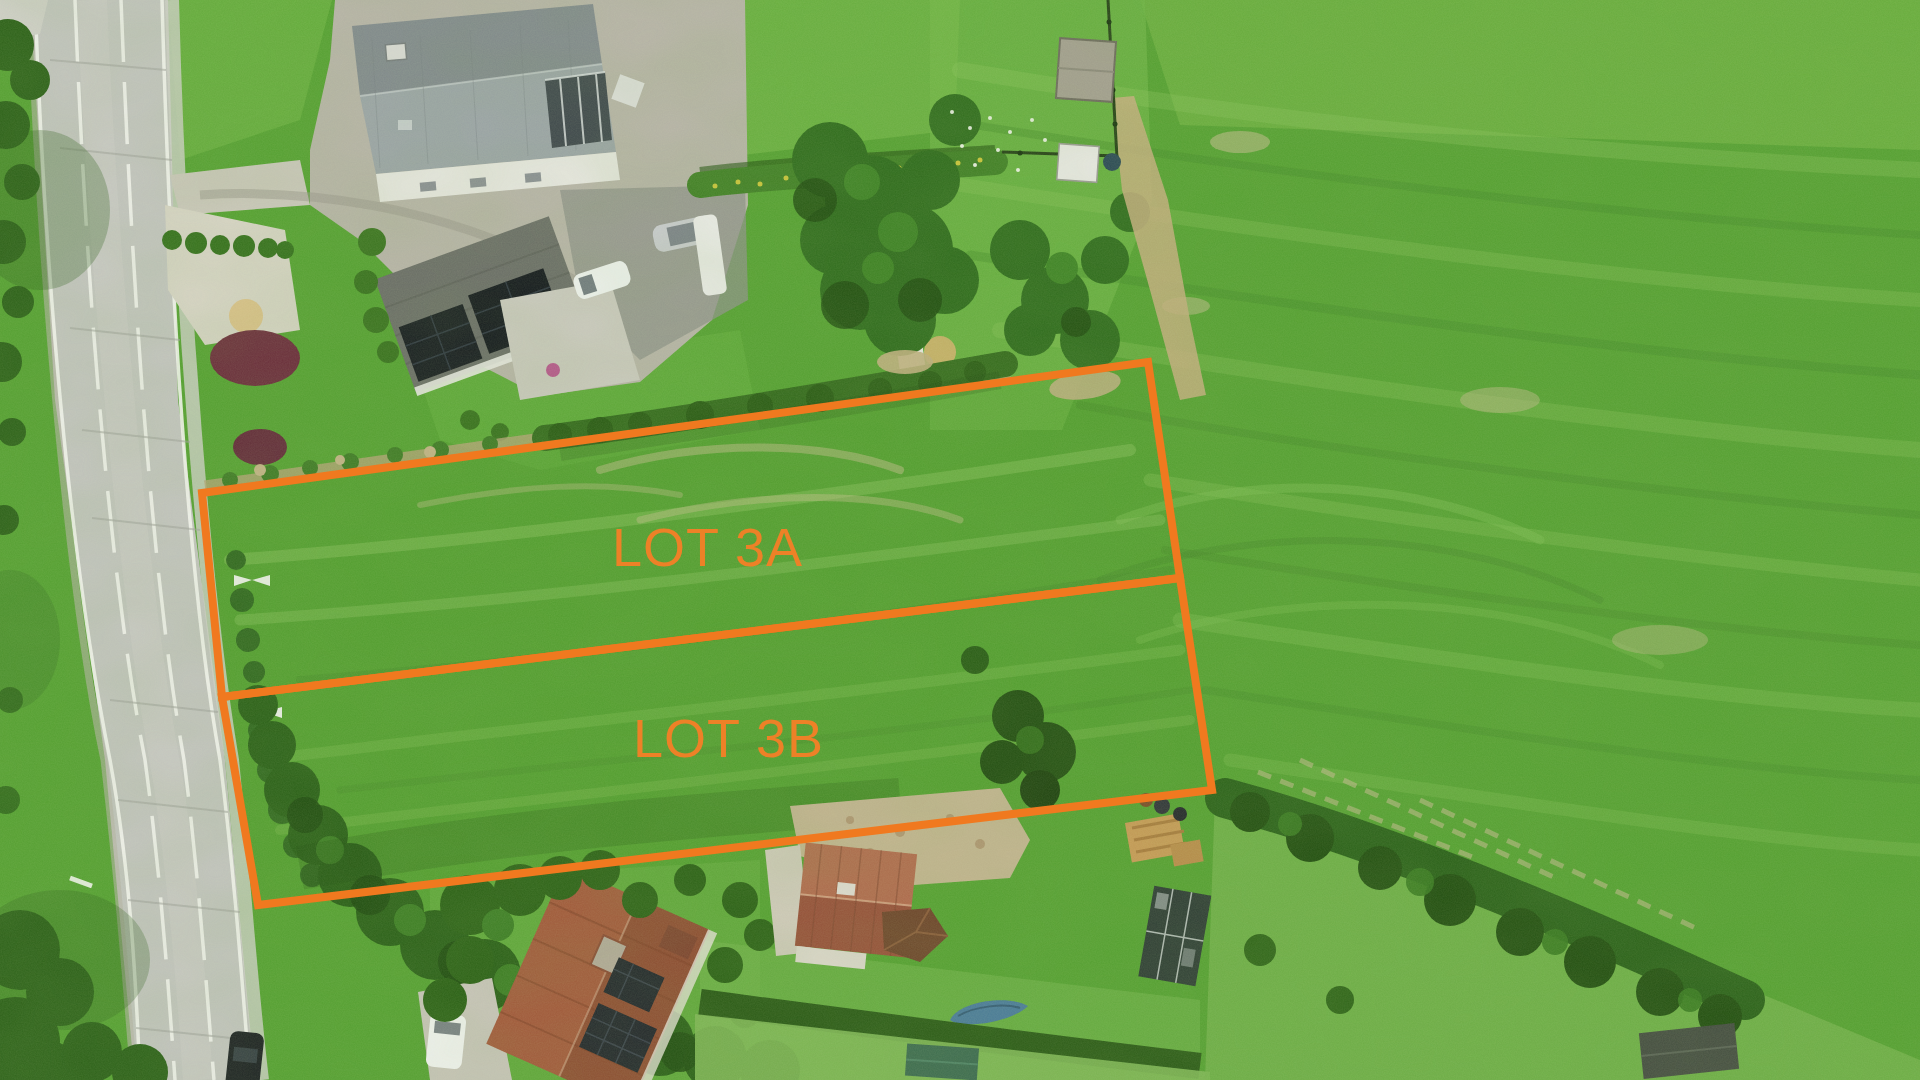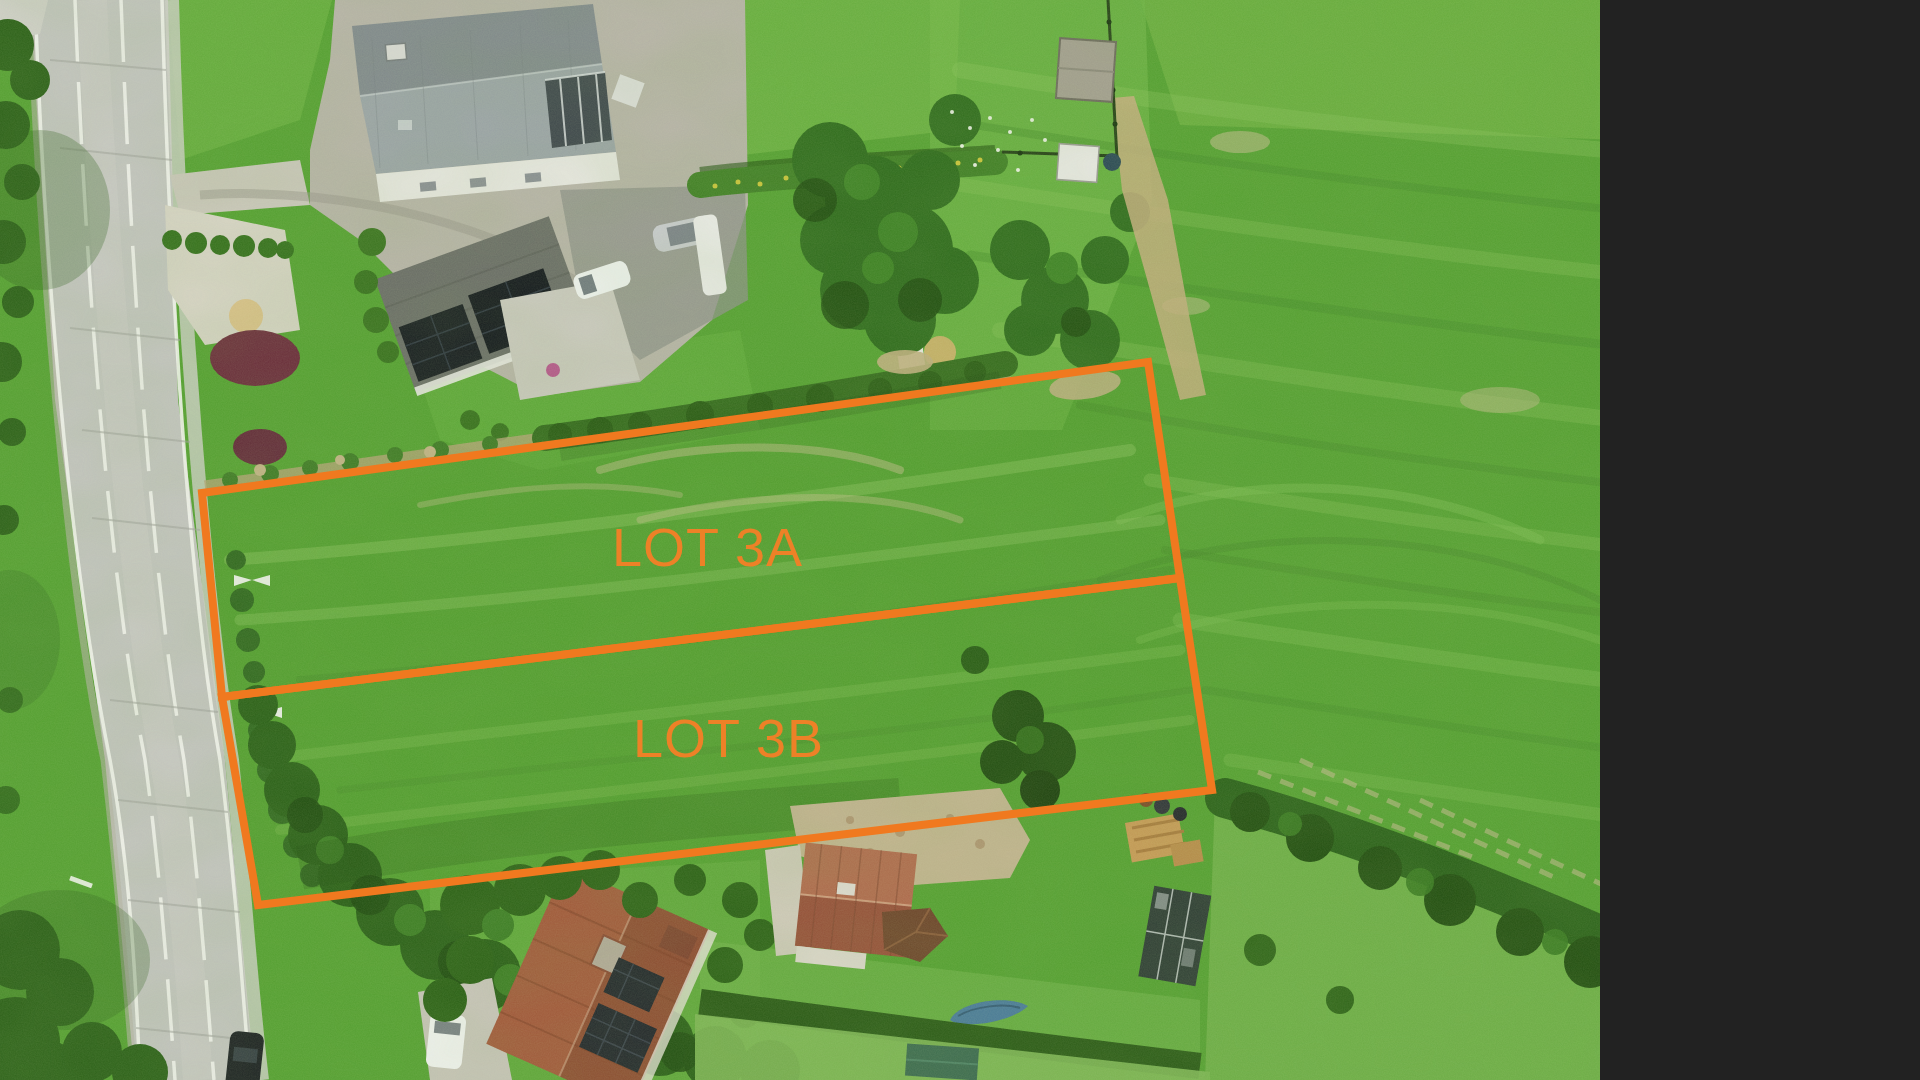--- a/index.html
+++ b/index.html
@@ -1,16 +1,16 @@
 <!DOCTYPE html>
 <html style="--annotation-color: #F0791F; --annotation-label-color: #ED8127; --annotation-stroke-width: 8; --lot-font-size: 54px;"><head>
 <meta charset="utf-8">
 <style>
   html,body{margin:0;padding:0;background:#222;}
-  .stage{position:relative;width:1600px;height:1080px;overflow:hidden;}
+  .stage{position:relative;width:1920px;height:1080px;overflow:hidden;}
   svg{display:block;width:1920px;height:1080px;}
   .lot-line{fill:none;stroke:var(--annotation-color,#F0791F);stroke-width:var(--annotation-stroke-width,8);stroke-linejoin:miter;}
   .lot-label{fill:var(--annotation-label-color,#ED8127);
     font-family:"Liberation Sans","DejaVu Sans",sans-serif;
     font-size:var(--lot-font-size,54px);font-weight:400;letter-spacing:1px;}
 </style>
 </head>
 <body>
 
 <div class="stage">

